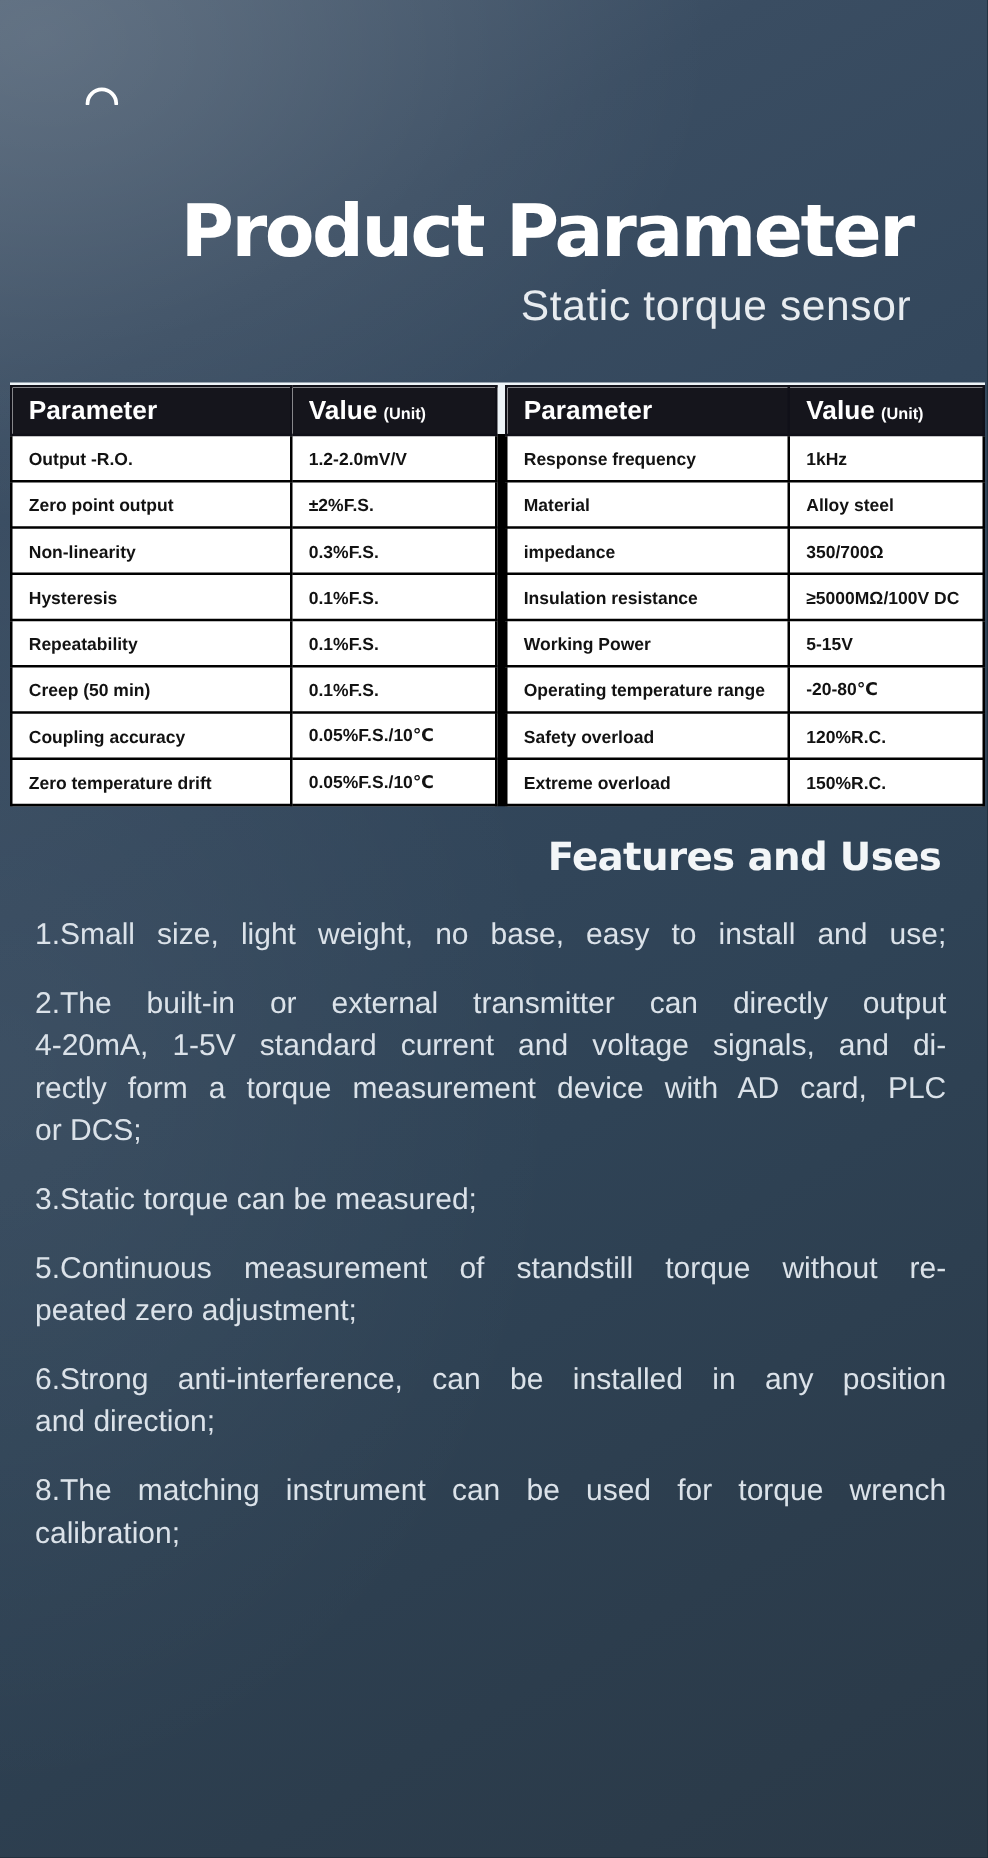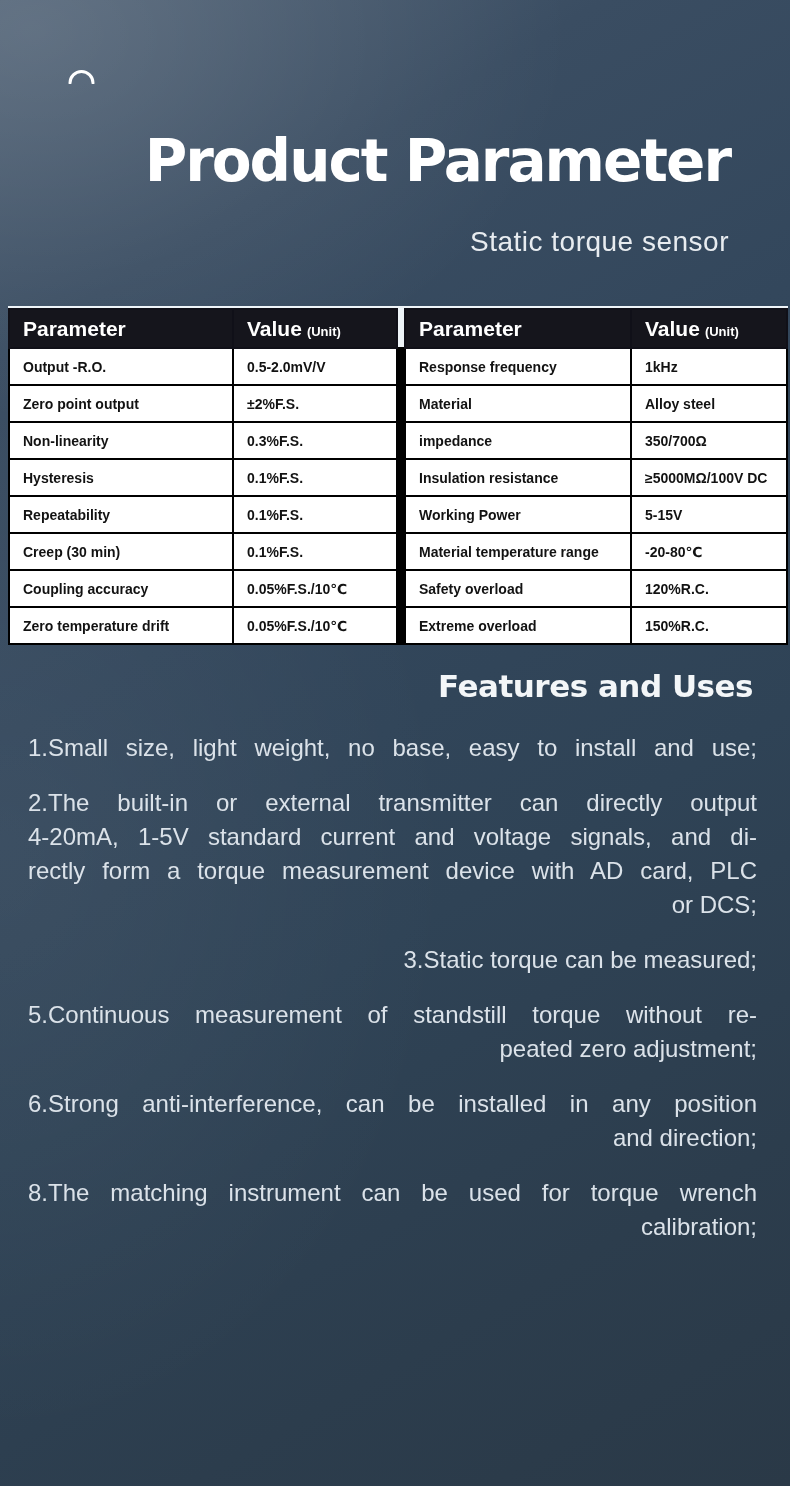--- a/index.html
+++ b/index.html
@@ -8,28 +8,28 @@
     width:790px;height:1486px;
     overflow:hidden;
     font-family:"Liberation Sans","DejaVu Sans",sans-serif;
     background:
       radial-gradient(900px 650px at 4% 2%, rgba(255,255,255,0.13), rgba(255,255,255,0) 60%),
       radial-gradient(700px 900px at 0% 58%, rgba(255,255,255,0.05), rgba(255,255,255,0) 65%),
       linear-gradient(150deg,#4d5f73 0%, #3a4d62 18%, #33475c 38%, #2f4356 60%, #2c3d4d 82%, #2a3947 100%);
   }
   .arc{position:absolute;left:68px;top:67px;}
   .main-title{
-    position:absolute;top:130px;right:60px;
+    position:absolute;top:154px;right:60px;
     font-family:"DejaVu Sans","Liberation Sans",sans-serif;
     font-weight:700;font-size:58px;letter-spacing:-2px;
     color:#ffffff;white-space:nowrap;line-height:1.1;
   }
   .sub-title{
     position:absolute;top:226px;right:61px;
-    font-size:28px;font-weight:400;color:#e8ecf0;
+    font-size:34px;font-weight:400;color:#e8ecf0;
     letter-spacing:0.5px;white-space:nowrap;
   }
   .tables{
     position:absolute;left:8px;top:306px;
     display:flex;gap:6px;
     padding-top:2px;
     background:linear-gradient(to bottom,#eef4f8 0px,#eef4f8 41px,#000000 41px);
   }
   table.spec{border-collapse:collapse;table-layout:fixed;background:#ffffff;}
   table.spec.left{width:388px;}
@@ -56,21 +56,21 @@
     font-weight:700;font-size:31px;color:#f3f6f8;
     letter-spacing:-0.5px;white-space:nowrap;text-align:center;
   }
   .features{
     position:absolute;top:731px;left:28px;width:729px;
     color:#dbe2e9;font-size:24px;line-height:34px;
     font-family:"Liberation Sans","DejaVu Sans",sans-serif;
   }
   .feature-item{margin-bottom:21px;}
   .line-justify{text-align:justify;text-align-last:justify;}
-  .line-right{text-align:right;}
+  .line-right{}
 </style>
 </head>
 <body>
 
 <div class="page">
 
   <svg class="arc" width="27" height="17" viewBox="0 0 27 17">
     <path d="M 2 16 A 11.5 11.5 0 0 1 25 16" fill="none" stroke="#ffffff" stroke-width="3" stroke-linecap="round"></path>
   </svg>
 
@@ -85,40 +85,40 @@
         </colgroup>
       <thead>
         <tr>
           <th>Parameter</th>
           <th class="value-col"><span>Value</span><span class="unit">(Unit)</span></th>
         </tr>
       </thead>
       <tbody id="left-tbody">
           <tr>
             <td>Output -R.O.</td>
-            <td>0.5-2.0mV/V</td>
+            <td>1.2-2.0mV/V</td>
           </tr>
           <tr>
             <td>Zero point output</td>
             <td>±2%F.S.</td>
           </tr>
           <tr>
             <td>Non-linearity</td>
             <td>0.3%F.S.</td>
           </tr>
           <tr>
             <td>Hysteresis</td>
             <td>0.1%F.S.</td>
           </tr>
           <tr>
             <td>Repeatability</td>
             <td>0.1%F.S.</td>
           </tr>
           <tr>
-            <td>Creep (30 min)</td>
+            <td>Creep (50 min)</td>
             <td>0.1%F.S.</td>
           </tr>
           <tr>
             <td>Coupling accuracy</td>
             <td>0.05%F.S./10℃</td>
           </tr>
           <tr>
             <td>Zero temperature drift</td>
             <td>0.05%F.S./10℃</td>
           </tr>
@@ -151,21 +151,21 @@
           </tr>
           <tr>
             <td>Insulation resistance</td>
             <td>≥5000MΩ/100V DC</td>
           </tr>
           <tr>
             <td>Working Power</td>
             <td>5-15V</td>
           </tr>
           <tr>
-            <td>Material temperature range</td>
+            <td>Operating temperature range</td>
             <td>-20-80℃</td>
           </tr>
           <tr>
             <td>Safety overload</td>
             <td>120%R.C.</td>
           </tr>
           <tr>
             <td>Extreme overload</td>
             <td>150%R.C.</td>
           </tr>

